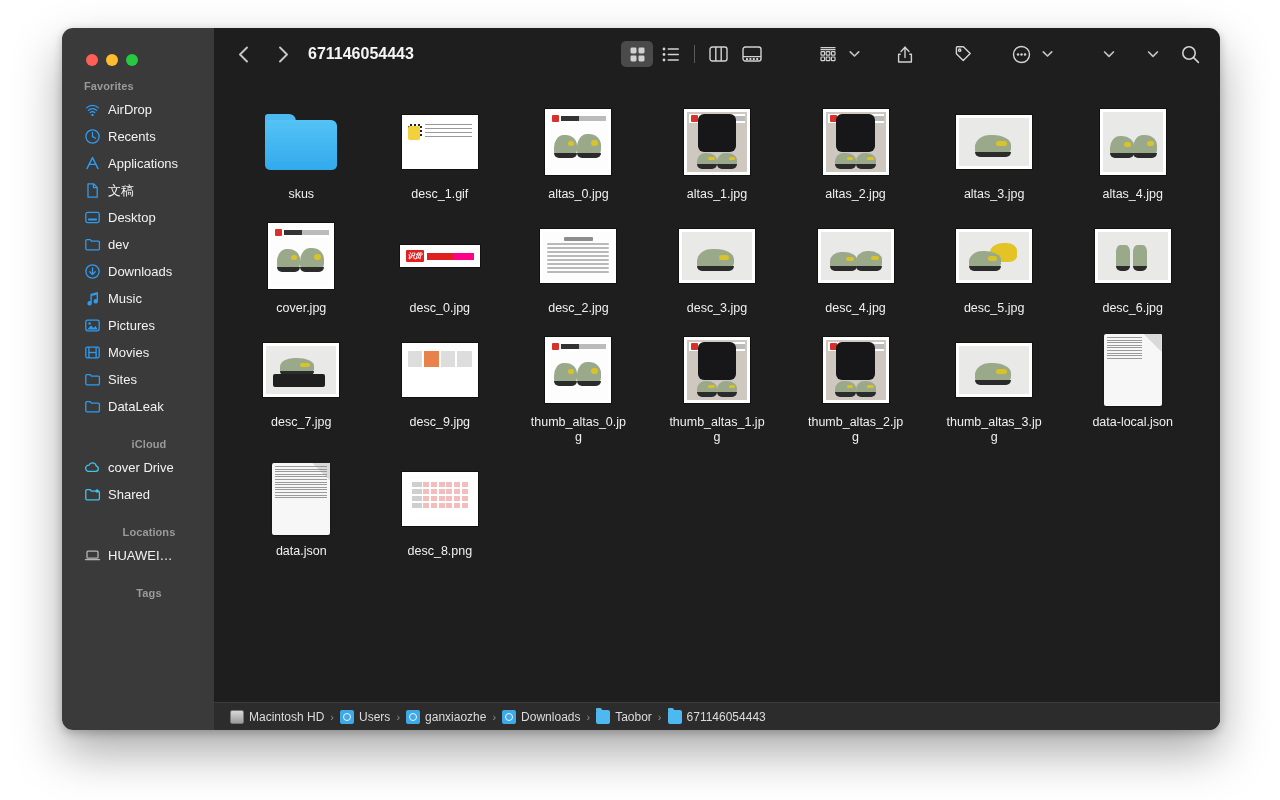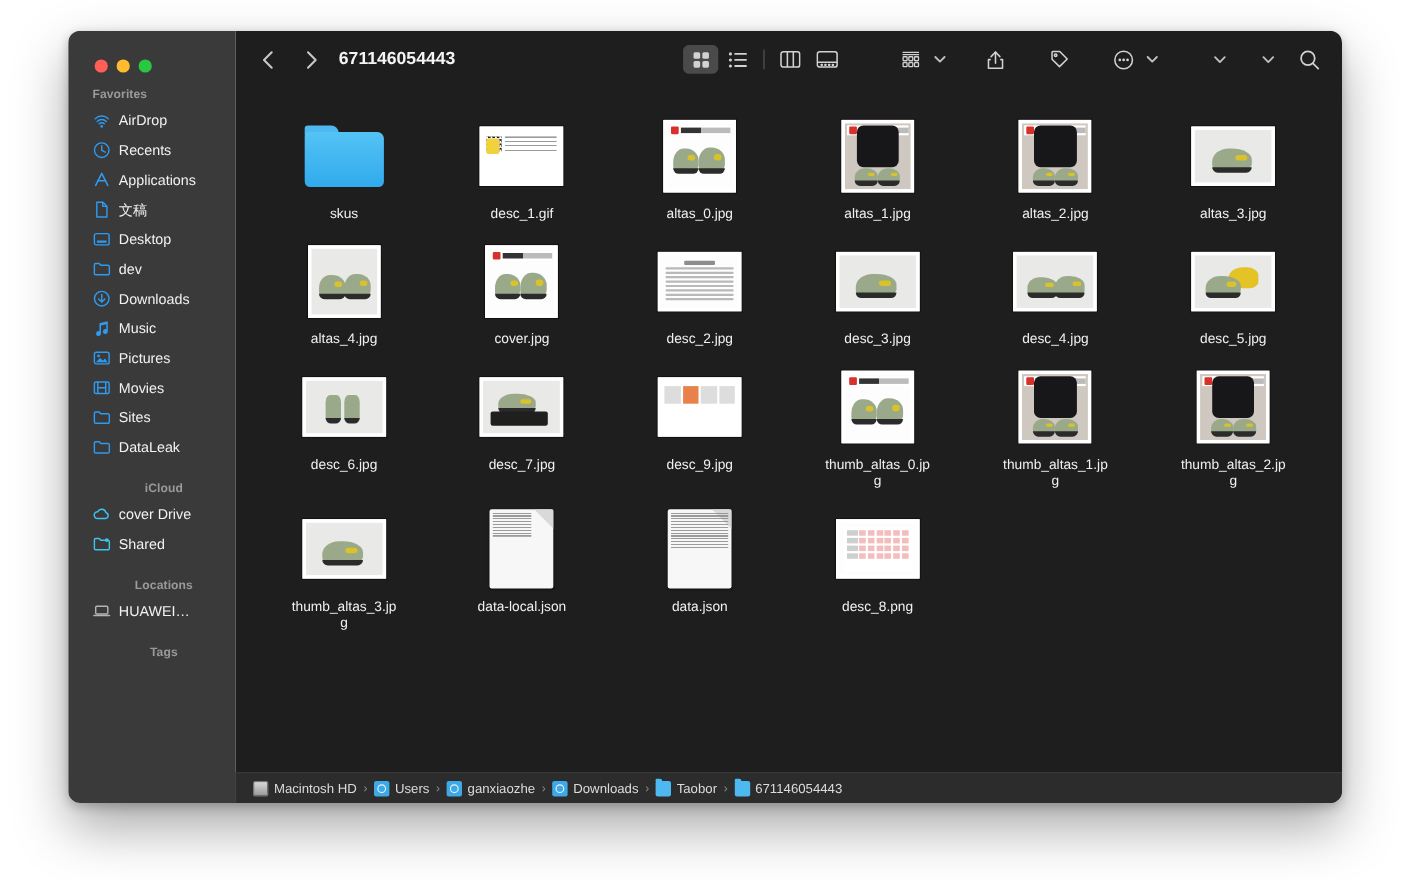--- a/index.html
+++ b/index.html
@@ -131,21 +131,21 @@
   .gap-sm { width: 12px; }
 
   
   .content {
     flex: 1;
     padding: 22px 0 0 0;
     overflow: hidden;
   }
   .grid {
     display: grid;
-    grid-template-columns: repeat(6, 1fr);
+    grid-template-columns: repeat(7, 1fr);
     row-gap: 14px;
     padding: 0 18px;
   }
   .cell {
     display: flex; flex-direction: column;
     align-items: center;
     padding: 2px 4px 0;
   }
   .thumb-box {
     width: 84px; height: 76px;
@@ -737,20 +737,31 @@
                   </span>
                   <div class="shoe" style="left:16%;top:34%;width:62%;height:38%;left:10%;top:38%;width:38%;height:34%;">
                     <span class="accent"></span>
                   </div>
                   <div class="shoe" style="left:16%;top:34%;width:62%;height:38%;left:48%;top:36%;width:40%;height:36%;">
                     <span class="accent"></span>
                   </div>
                 </div>
               </div>
               <div class="cap">cover.jpg</div>
+            </div>
+            <div class="cell">
+              <div class="thumb-box">
+                <div class="photo ph-wide">
+                  <span class="banner-red">
+                    <i class="tagr">识货</i>
+                    <i class="line"></i>
+                  </span>
+                </div>
+              </div>
+              <div class="cap">desc_0.jpg</div>
             </div>
             <div class="cell">
               <div class="thumb-box">
                 <div class="photo ph-land">
                   <span class="sk-bg white"></span>
                   <span class="doc-lines">
                     <i class="h"></i>
                     <i></i>
                     <i></i>
                     <i></i>

